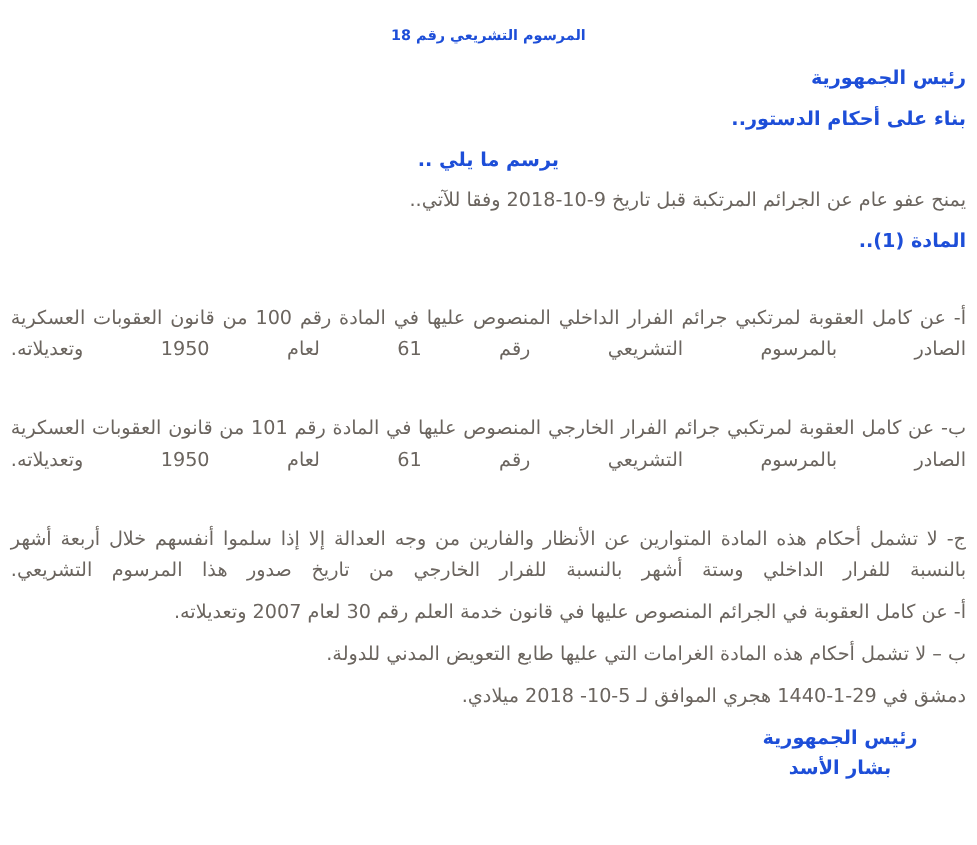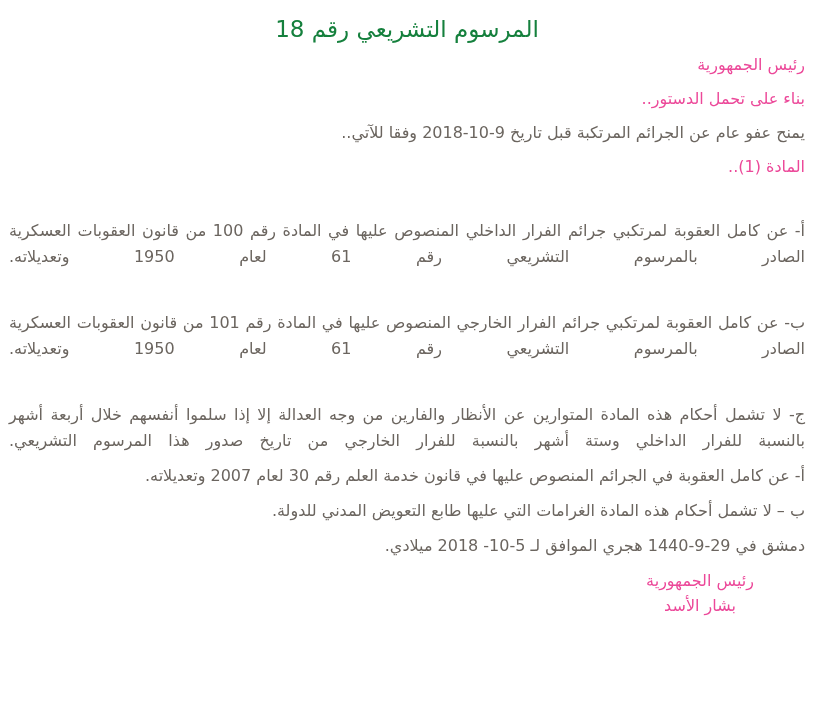--- a/index.html
+++ b/index.html
@@ -12,35 +12,35 @@
     height: 704px;
     overflow: hidden;
     direction: rtl;
     font-family: "DejaVu Sans", sans-serif;
     color: #6b655f;
   }
   main {
     padding: 18px 9px 0 9px;
   }
   h1 {
-    font-size: 23px;
-    font-weight: normal;
-    color: #15803d;
+    font-size: 12px;
+    font-weight: bold;
+    color: #1d4ed8;
     text-align: center;
     margin: 0 0 14px 0;
     line-height: 22px;
   }
   p {
     margin: 0 0 12px 0;
     font-size: 16px;
     line-height: 22px;
   }
   .bold {
-    font-weight: normal;
-    color: #ec4899;
+    font-weight: bold;
+    color: #1d4ed8;
   }
   .center { text-align: center; }
   .right  { text-align: right; }
   .para {
     line-height: 26px;
     margin-bottom: 9px;
   }
   .just {
     text-align: justify;
     text-align-last: justify;
@@ -60,40 +60,41 @@
 </style>
 </head>
 <body>
 
 <main>
 
   <h1>المرسوم التشريعي رقم 18</h1>
 
   <p class="bold right">رئيس الجمهورية</p>
 
-  <p class="bold right">بناء على تحمل الدستور..</p>
+  <p class="bold right">بناء على أحكام الدستور..</p>
 
+  <p class="bold center">يرسم ما يلي ..</p>
 
   <p class="right"><span>يمنح عفو عام عن الجرائم المرتكبة قبل تاريخ </span><span class="num" dir="ltr">2018-10-9</span><span> وفقا للآتي..</span></p>
 
   <p class="bold right">المادة (1)..</p>
 
   <p class="para just">أ- عن كامل العقوبة لمرتكبي جرائم الفرار الداخلي المنصوص عليها في المادة رقم 100 من قانون العقوبات العسكرية الصادر بالمرسوم التشريعي رقم 61 لعام 1950 وتعديلاته.</p>
 
   <p class="para just">ب- عن كامل العقوبة لمرتكبي جرائم الفرار الخارجي المنصوص عليها في المادة رقم 101 من قانون العقوبات العسكرية الصادر بالمرسوم التشريعي رقم 61 لعام 1950 وتعديلاته.</p>
 
   <p class="para just">ج- لا تشمل أحكام هذه المادة المتوارين عن الأنظار والفارين من وجه العدالة إلا إذا سلموا أنفسهم خلال أربعة أشهر بالنسبة للفرار الداخلي وستة أشهر بالنسبة للفرار الخارجي من تاريخ صدور هذا المرسوم التشريعي.</p>
 
 
   <p class="para right">أ- عن كامل العقوبة في الجرائم المنصوص عليها في قانون خدمة العلم رقم 30 لعام 2007 وتعديلاته.</p>
 
   <p class="para right">ب – لا تشمل أحكام هذه المادة الغرامات التي عليها طابع التعويض المدني للدولة.</p>
 
 
 
-  <p class="para right"><span>دمشق في </span><span class="num" dir="ltr">1440-9-29</span><span> هجري الموافق لـ </span><span class="num" dir="ltr">2018 -10-5</span><span> ميلادي.</span></p>
+  <p class="para right"><span>دمشق في </span><span class="num" dir="ltr">1440-1-29</span><span> هجري الموافق لـ </span><span class="num" dir="ltr">2018 -10-5</span><span> ميلادي.</span></p>
 
   <div class="signature">
     <p class="bold">رئيس الجمهورية</p>
     <p class="bold">بشار الأسد</p>
   </div>
 
 </main>
 
 </body></html>

